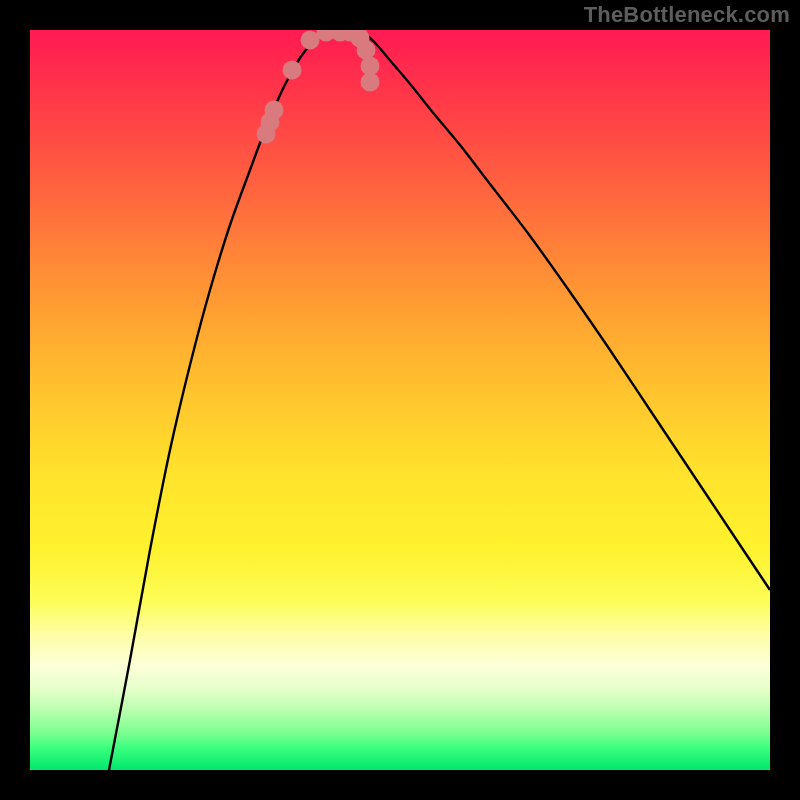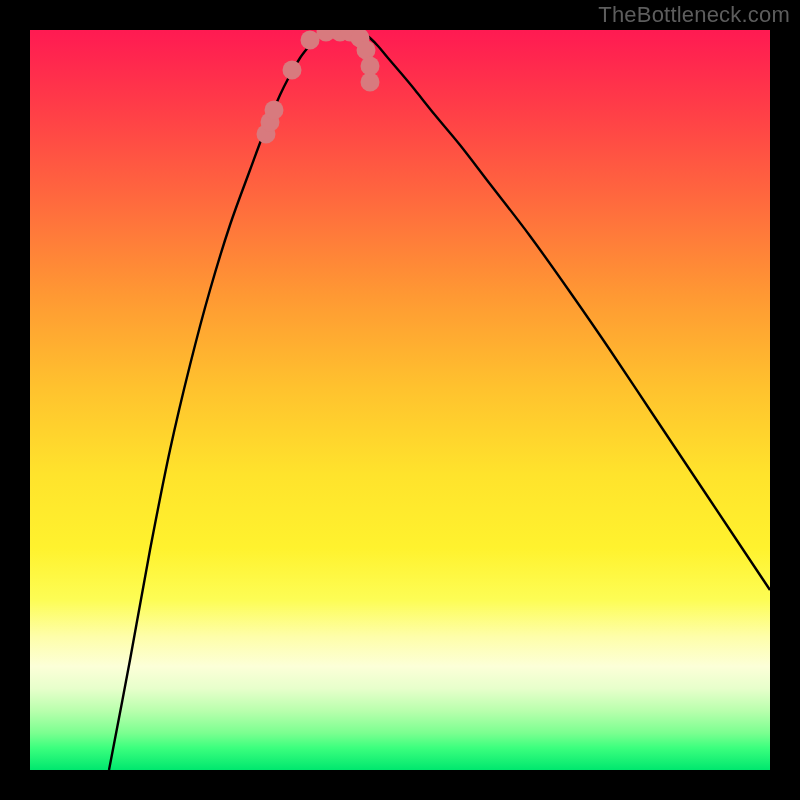--- a/index.html
+++ b/index.html
@@ -42,21 +42,21 @@
       #3cff7e 97%,
       #00e76e 100%
     );
   }
   .watermark {
     position: absolute;
     top: 2px;
     right: 10px;
     color: #5d5d5d;
     font-size: 22px;
-    font-weight: 400;
+    font-weight: 700;
     letter-spacing: 0.2px;
     user-select: none;
   }
   svg.curves {
     position: absolute;
     left: 0;
     top: 0;
     width: 740px;
     height: 740px;
   }

